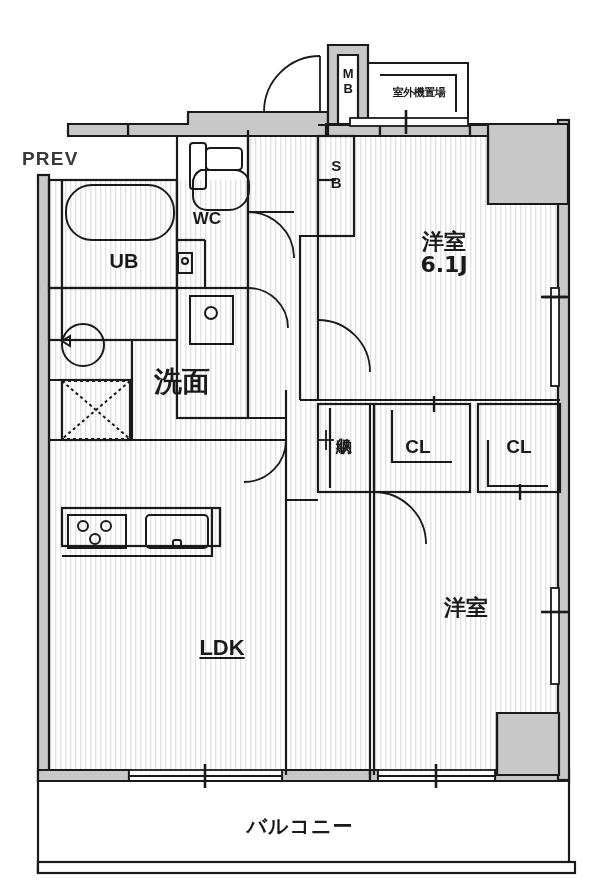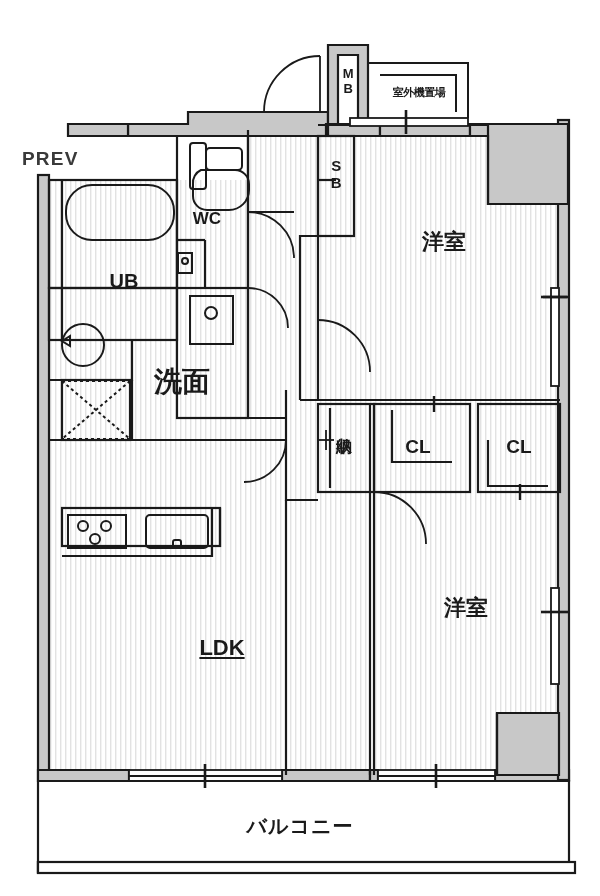--- a/index.html
+++ b/index.html
@@ -246,33 +246,34 @@
 </svg>
 
 <div class="prev">PREV</div>
 
 <div class="lbl" style="left:172px;top:636px;width:100px;text-decoration:underline;">
   <div class="rm-name">LDK</div>
 </div>
 
 <div class="lbl jp" style="left:394px;top:230px;width:100px;">
   <div class="rm-name">洋室</div>
+  <div class="rm-area">6.1J</div>
 </div>
 
 <div class="lbl jp" style="left:416px;top:596px;width:100px;">
   <div class="rm-name">洋室</div>
 </div>
 
 <div class="lbl jp sm" style="left:240px;top:816px;width:120px;font-size:20px;letter-spacing:1px;">バルコニー</div>
 
 <div class="lbl jp rm-name" style="left:142px;top:367px;width:80px;font-size:28px;">洗面</div>
 
 <div class="lbl sm" style="left:182px;top:210px;width:50px;font-size:17px;">WC</div>
 
-<div class="lbl rm-name" style="left:99px;top:251px;width:50px;font-size:20px;margin-top:20px;">UB</div>
+<div class="lbl rm-name" style="left:99px;top:251px;width:50px;font-size:20px;">UB</div>
 
 <div class="lbl jp sm vert" style="left:336px;top:425px;font-size:16px;line-height:1;">収納</div>
 
 <div class="lbl rm-name" style="left:395px;top:437px;width:46px;font-size:19px;">CL</div>
 
 <div class="lbl rm-name" style="left:496px;top:437px;width:46px;font-size:19px;">CL</div>
 
 <div class="lbl xs vert" style="left:341px;top:66px;font-size:13px;line-height:1.05;">MB</div>
 
 <div class="lbl sm vert" style="left:328px;top:157px;font-size:15px;line-height:1.05;">SB</div>

